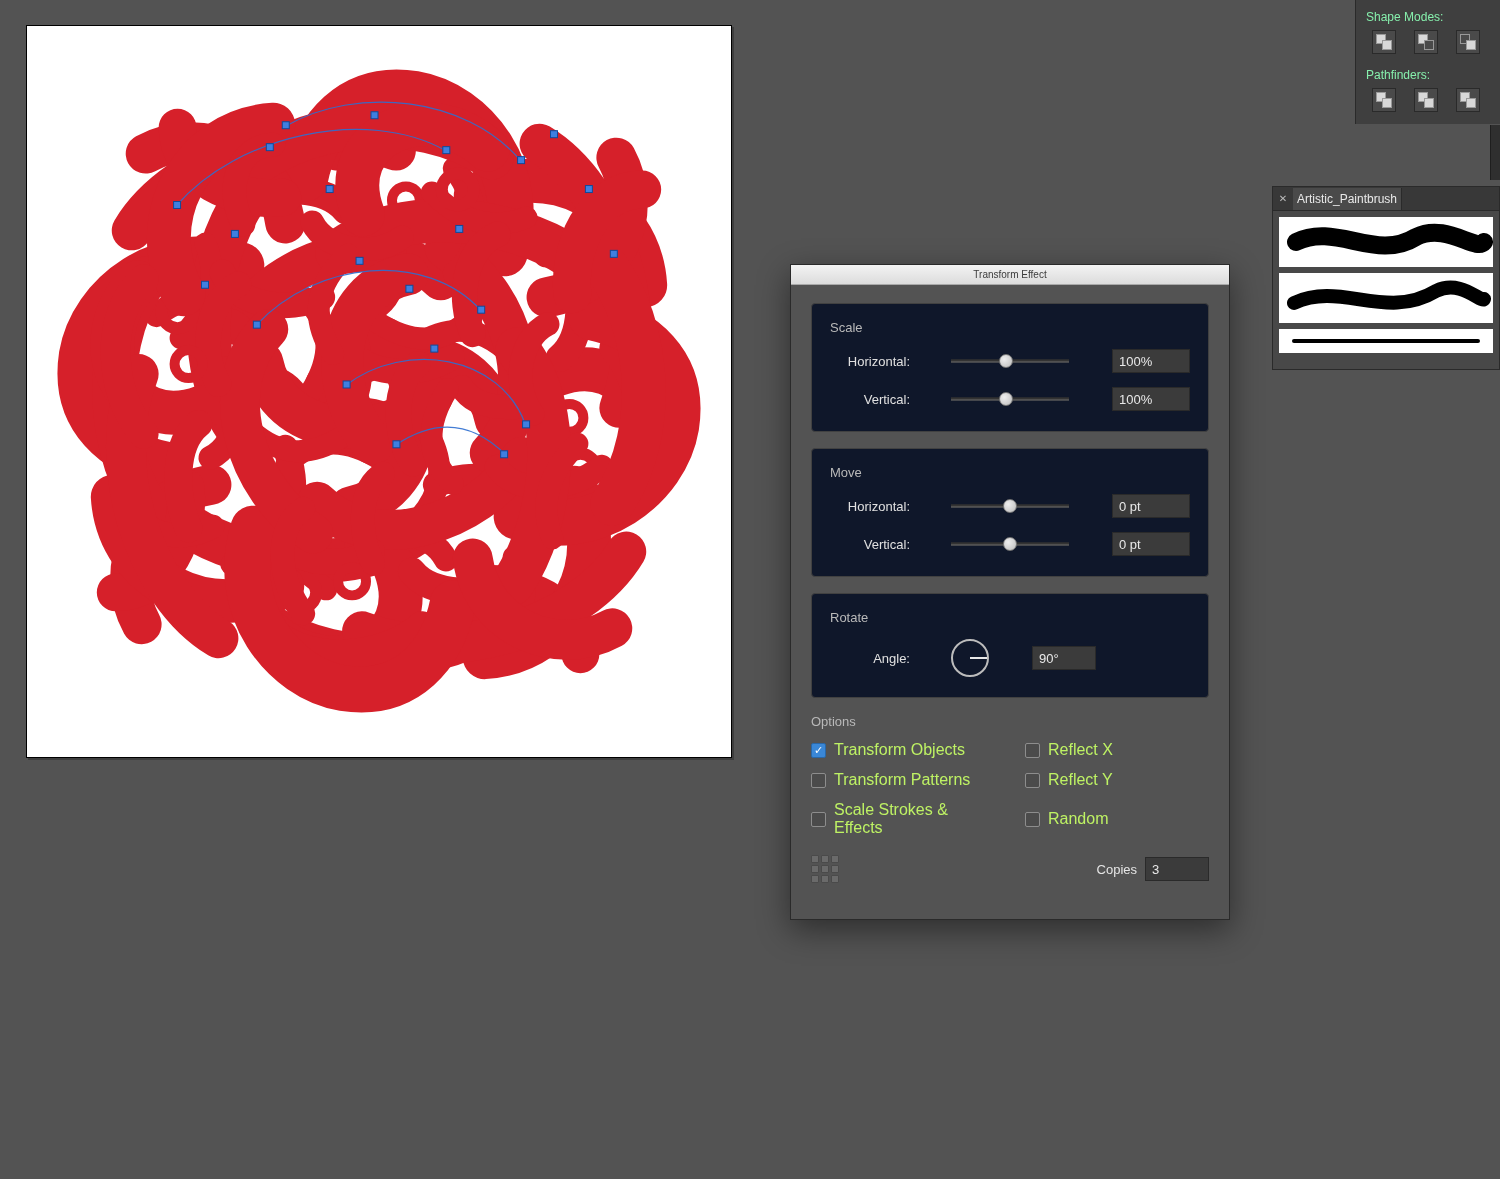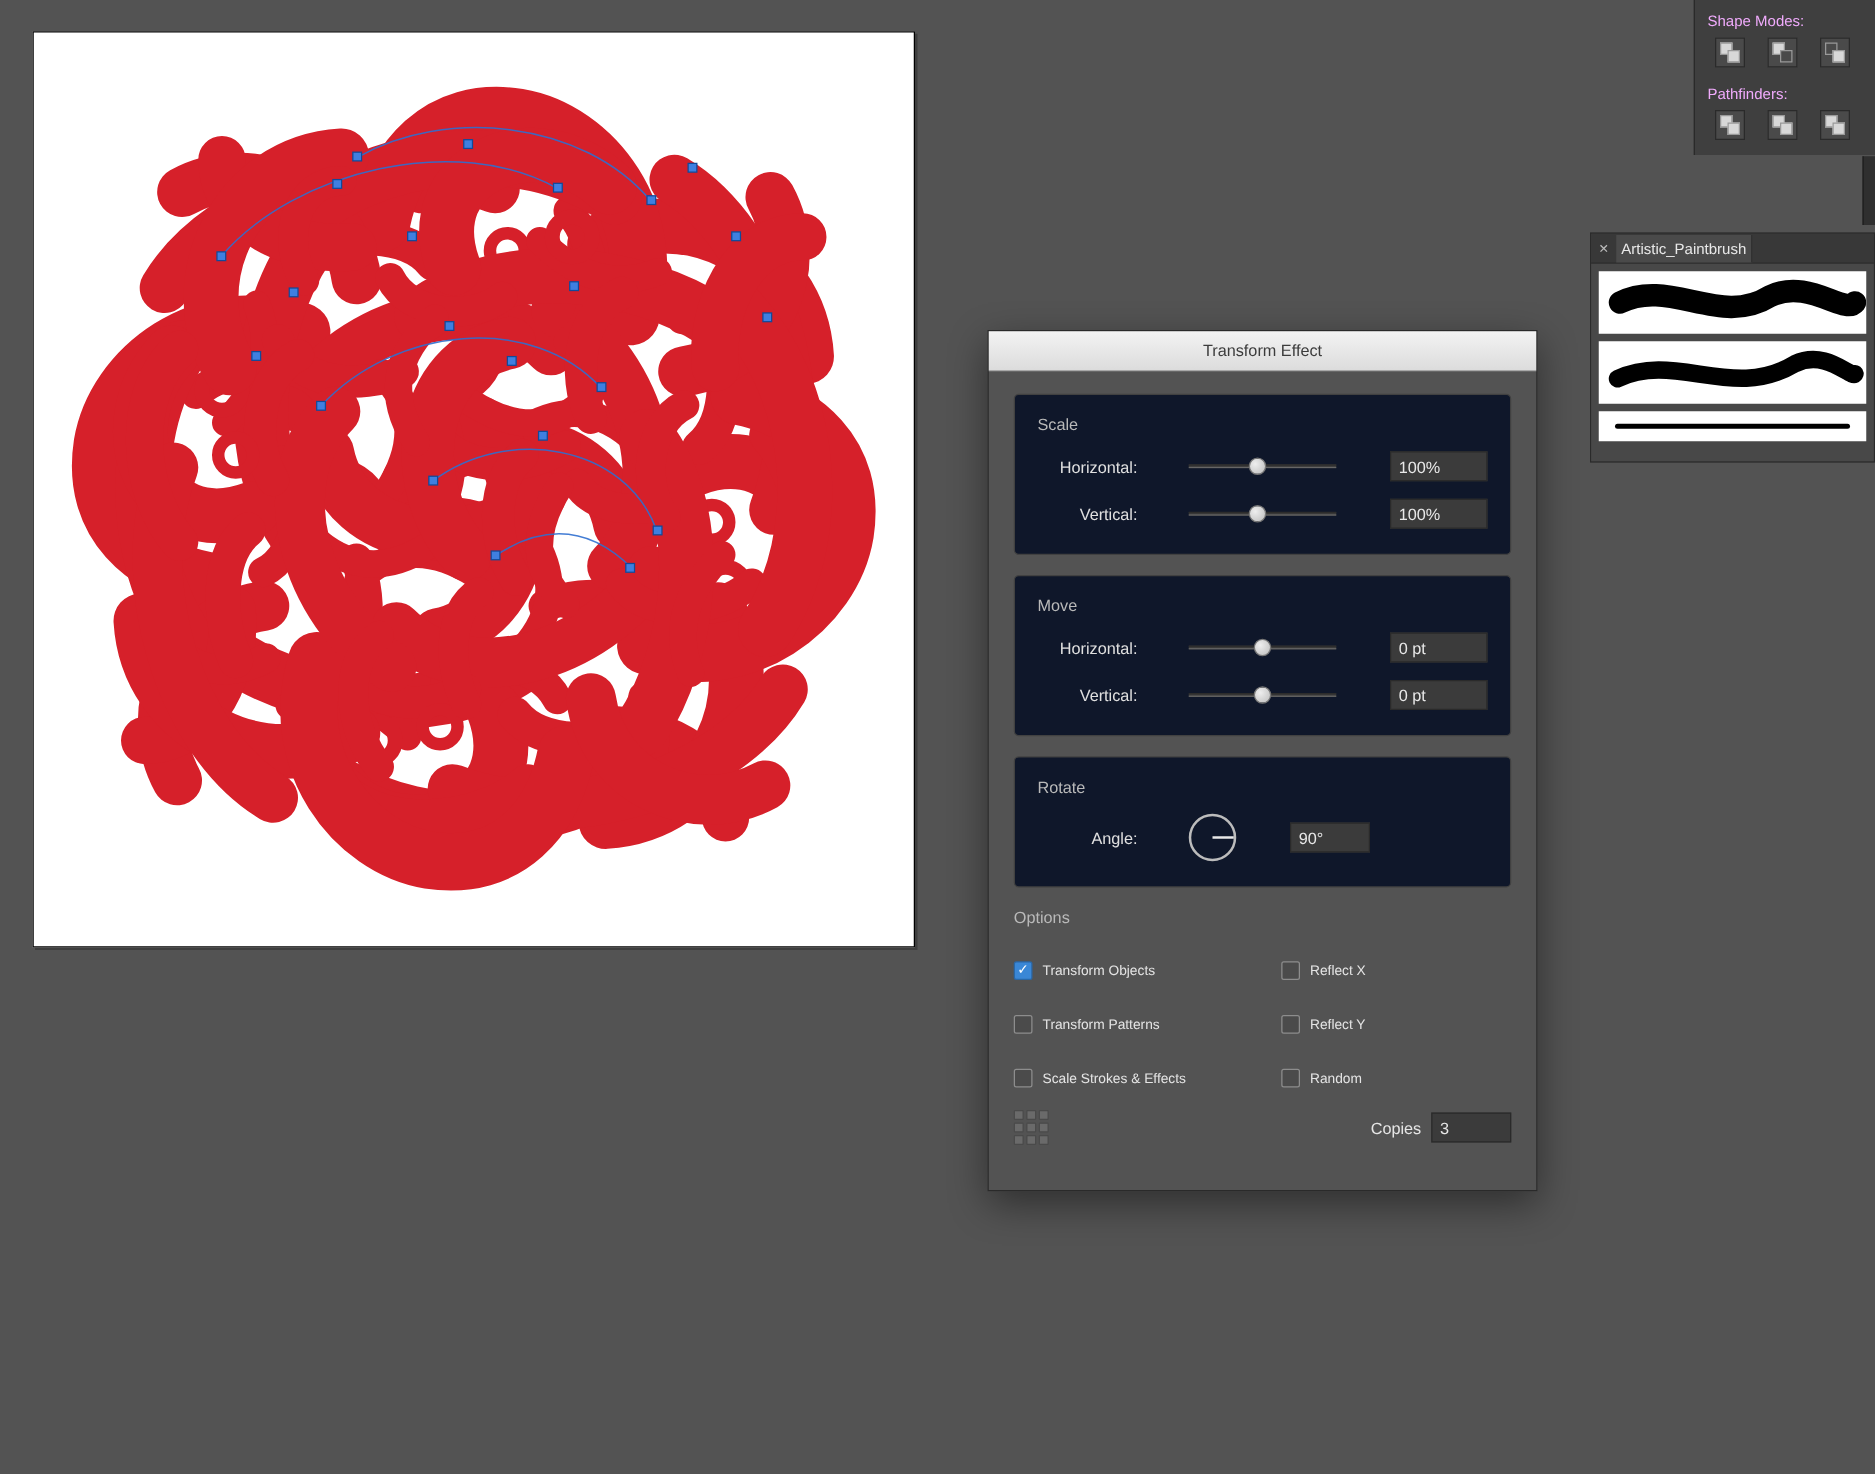--- a/index.html
+++ b/index.html
@@ -32,21 +32,21 @@
   
   .pathfinder-panel {
     position: absolute;
     right: 0;
     top: 0;
     width: 145px;
     background: #3f3f3f;
     padding: 6px 10px 12px 10px;
     border-left: 1px solid #2a2a2a;
     font-size: 12px;
-    color: #f0abfc;
+    color: #86efac;
   }
   .pathfinder-panel .label { margin: 4px 0 6px 0; }
   .pf-row { display: flex; gap: 18px; padding-left: 6px; }
   .pf-btn {
     width: 24px; height: 24px;
     background: #4a4a4a;
     border: 1px solid #2a2a2a;
     position: relative;
     cursor: pointer;
   }
@@ -115,24 +115,24 @@
   .dialog {
     position: absolute;
     left: 790px;
     top: 264px;
     width: 440px;
     background: #535353;
     border: 1px solid #2a2a2a;
     box-shadow: 0 10px 30px rgba(0,0,0,0.45);
   }
   .dialog .titlebar {
-    height: 32px;
+    height: 20px;
     background: linear-gradient(#f3f3f3,#dcdcdc);
     color: #3c3c3c;
-    font-size: 13px;
+    font-size: 10px;
     display: flex;
     align-items: center;
     justify-content: center;
     border-bottom: 1px solid #a9a9a9;
   }
   .dialog .body { padding: 18px 20px 20px 20px; }
   .section {
     border: 1px solid #414141;
     border-radius: 4px;
     padding: 16px 18px 20px 18px;
@@ -217,24 +217,23 @@
     display: grid;
     grid-template-columns: 1fr 1fr;
     column-gap: 30px;
     row-gap: 12px;
     margin-bottom: 18px;
   }
   .chk {
     display: flex;
     align-items: center;
     gap: 8px;
-    color: #e5e5e5;
+    color: #bef264;
     cursor: pointer;
-    font-size: 11px;
-    margin-top: 16px;
+    font-size: 16px;
   }
   .chkbox {
     width: 15px; height: 15px;
     border: 1px solid #8d8d8d;
     background: #4b4b4b;
     border-radius: 2px;
     display: flex;
     align-items: center;
     justify-content: center;
     flex-shrink: 0;

